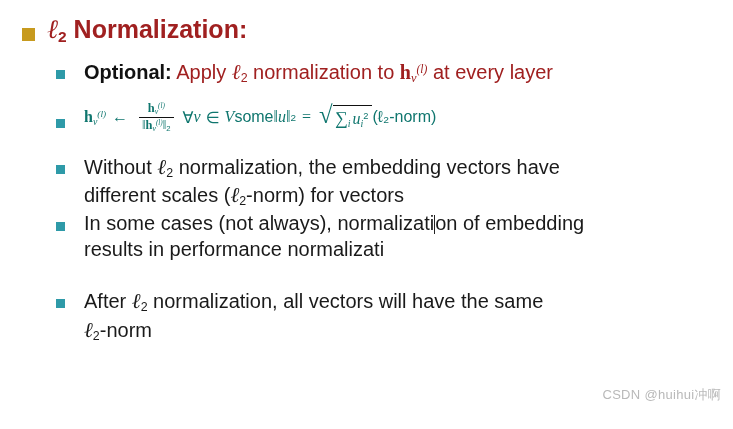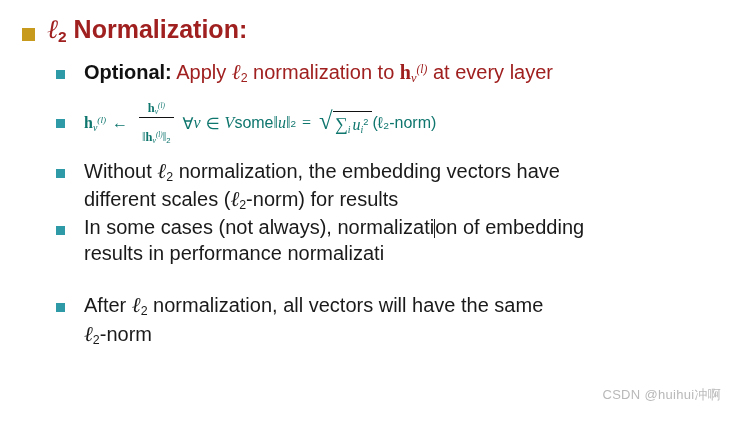--- a/index.html
+++ b/index.html
@@ -124,21 +124,21 @@
     margin: 0 5px;
     font-size: 0.78em;
   }
   .frac .num {
     display: block;
     padding: 0 3px 1px 3px;
   }
   .frac .den {
     display: block;
     border-top: 1.4px solid #111;
-    padding: 12px 3px 0 3px;
+    padding: 0 3px 0 3px;
     text-align: center;
   }
 
   
   .norm {
     font-family: "Liberation Serif", serif;
     font-style: normal;
   }
 
   
@@ -241,25 +241,25 @@
         <sub>2</sub>
       <span class="mu" style="margin:0 6px;">=</span>
       <span class="sqrt">
         <span class="radical">√</span>
         <span class="rad-body"><span class="bigsum">∑</span><span class="sub-i">i</span><span class="mi" style="margin-left:2px;">u</span><span class="sub-i">i</span><sup>2</sup></span>
       </span>
       <span style="margin-left:0;">(ℓ₂-norm)</span>
     </div>
   </div>
 
-  <div class="b1" style="margin-top:12px;">
+  <div class="b1" style="margin-top:20px;">
     <div class="bullet-sq-teal"></div>
     <div class="b1-body">
       <span>Without </span><span class="script-l">ℓ</span><sub>2</sub><span> normalization, the embedding vectors have</span><br>
-      <span>different scales (</span><span class="script-l">ℓ</span><sub>2</sub><span>-norm) for results</span>
+      <span>different scales (</span><span class="script-l">ℓ</span><sub>2</sub><span>-norm) for vectors</span>
     </div>
   </div>
 
   <div class="b1" style="margin-top:1px;">
     <div class="bullet-sq-teal"></div>
     <div class="b1-body">
       <span>In some cases (not always), normalizati</span><span class="caret"></span><span>on of embedding</span><br>
       <span>results in performance normalizati</span>
     </div>
   </div>

